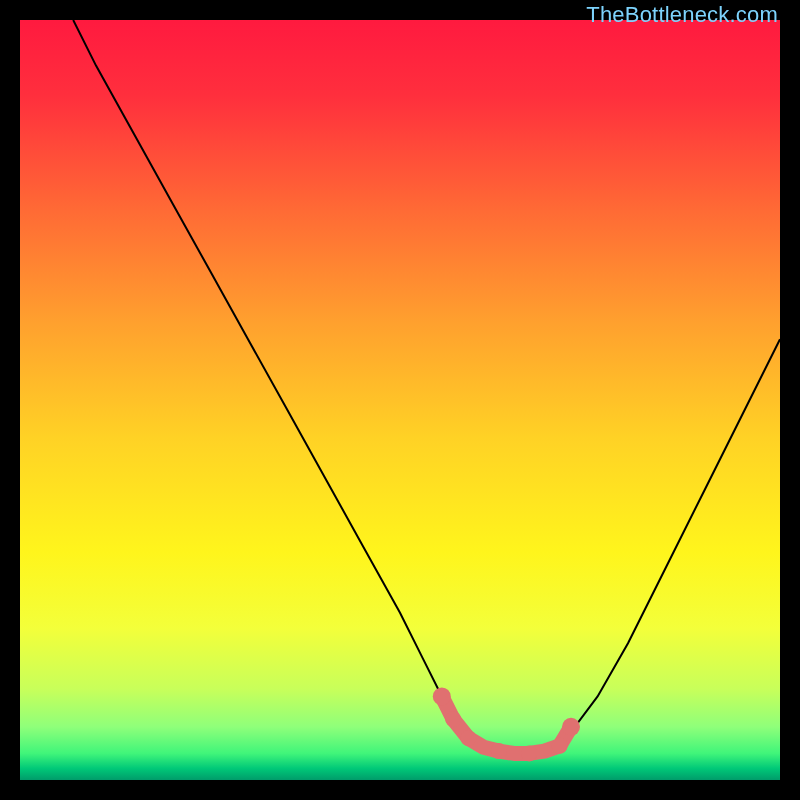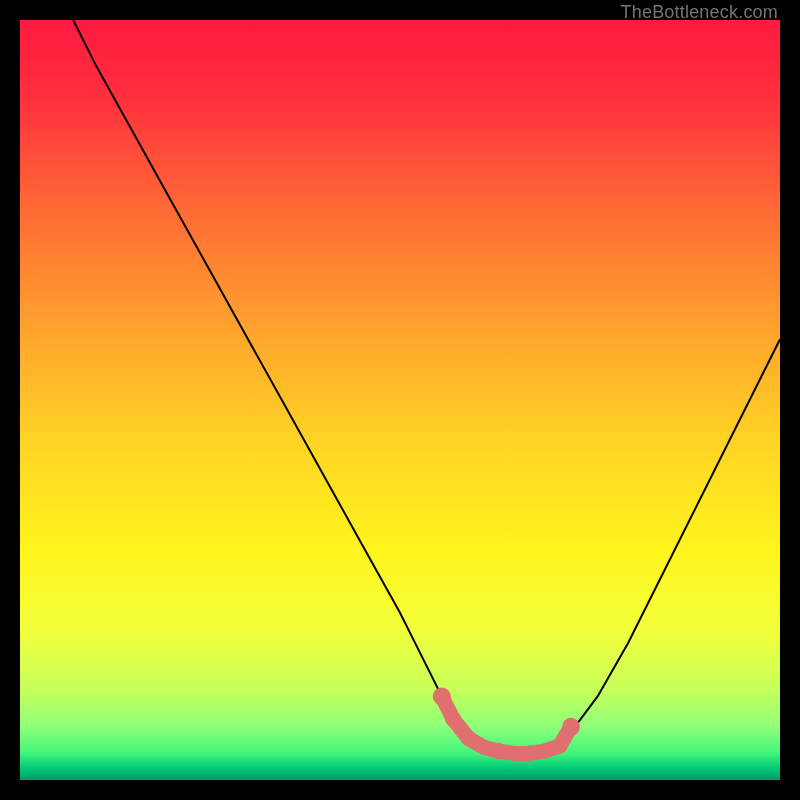--- a/index.html
+++ b/index.html
@@ -23,22 +23,22 @@
     position: absolute;
     left: 0;
     top: 0;
     width: 760px;
     height: 760px;
   }
   .watermark {
     position: absolute;
     top: 2px;
     right: 22px;
-    color: #737373;
-    font-size: 18px;
+    color: #7dd3fc;
+    font-size: 22px;
     font-weight: 500;
     font-family: Arial, Helvetica, sans-serif;
     letter-spacing: 0.2px;
   }
 </style>
 </head>
 <body>
 
 <div class="frame">
   <svg class="plot-area" width="760" height="760" viewBox="0 0 760 760">

